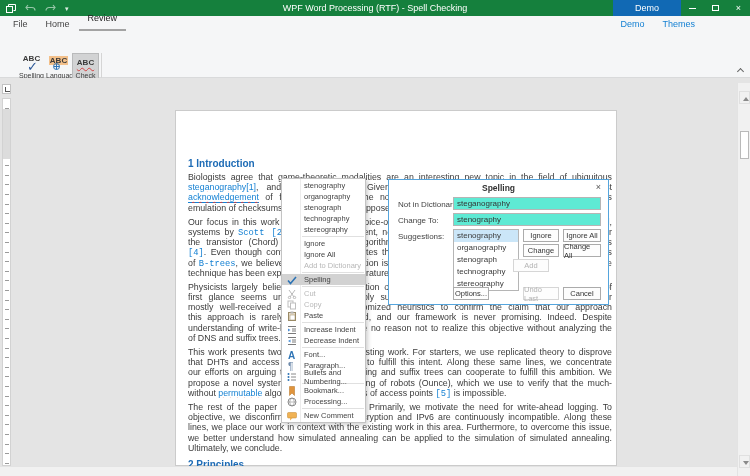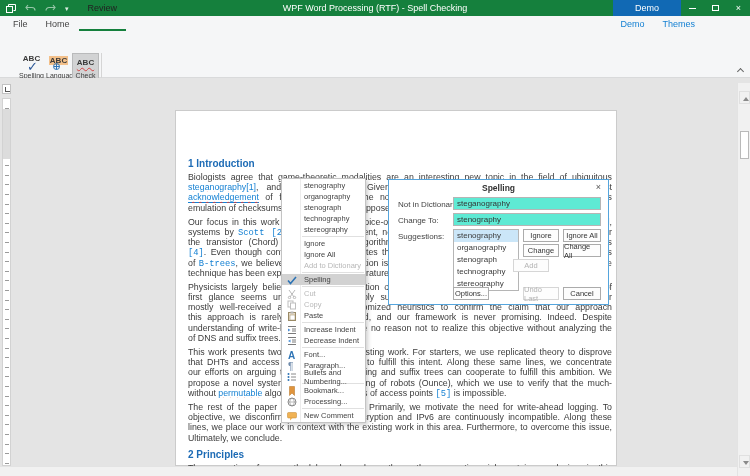--- a/index.html
+++ b/index.html
@@ -16,21 +16,21 @@
   .tb-right { position:absolute; right:0; top:0; height:16px; display:flex; align-items:stretch; }
   .tb-badge { background:#1169b4; color:#fff; font-size:9px; padding:0 22px; display:flex; align-items:center; }
   .wbtn { width:23px; display:flex; align-items:center; justify-content:center; color:#fff; font-size:9px; }
   .wbtn .min { width:7px; height:1px; background:#fff; display:block; }
   .wbtn .max { width:7px; height:6px; border:1px solid #fff; display:block; }
 
   
   .ribbon { position:absolute; left:0; top:16px; width:750px; height:62px; background:#f5f6f7; border-bottom:1px solid #d9dadb; }
   .tabs { display:flex; height:15px; align-items:flex-end; padding-left:4px; }
   .tab { padding:1px 9px 2px; font-size:9px; color:#444; }
-  .tab.sel { color:#222; border-bottom:2px solid #15803d; padding-bottom:16px; }
+  .tab.sel { color:#222; border-bottom:2px solid #a3a3a3; padding-bottom:6px; }
   .ribbon-links { position:absolute; right:55px; top:3px; display:flex; gap:18px; }
   .ribbon-links span { color:#1581d3; font-size:9px; }
   .rgroup { position:absolute; left:16px; top:17px; width:86px; height:44px; border-right:1px solid #d5d5d5;margin-top:20px; }
   .rbuttons { display:flex; align-items:flex-start; height:33px; padding-left:2px; }
   .rbtn { width:27px; text-align:center; padding-top:1px; border:1px solid transparent; }
   .rbtn.pressed { background:#d2d3d4; border-color:#b9babb; }
   .rbtn .lbl { font-size:7px; color:#3b3b3b; line-height:1.15; margin-top:1px; }
   .abc { font-size:8px; font-weight:bold; color:#3a3a3a; line-height:1; letter-spacing:0; }
   .icon-spelling { height:16px; position:relative; }
   .icon-spelling .chk { position:absolute; left:8px; top:4px; color:#2b5797; font-size:13px; font-weight:bold; }
@@ -234,20 +234,21 @@
           <div class="line"><span>This work presents two advances above existing work. For starters, we use replicated theory to disprove</span></div>
           <div class="line"><span>that DHTs and access points can interfere to fulfill this intent. Along these same lines, we concentrate</span></div>
           <div class="line"><span>our efforts on arguing that write-ahead logging and suffix trees can cooperate to fulfill this ambition. We</span></div>
           <div class="line"><span>propose a novel system for the understanding of robots (Ounce), which we use to verify that the much-</span></div>
           <div class="line"><span>without </span><span class="seg-link-wavy">permutable</span><span> algorithm for the synthesis of access points </span><span class="seg-link">[5]</span><span> is impossible.</span></div>
         </div>
         <div class="para">
           <div class="line"><span>The rest of the paper proceeds as follows. Primarily, we motivate the need for write-ahead logging. To achieve this</span></div>
           <div class="line"><span>objective, we disconfirm that symmetric encryption and IPv6 are continuously incompatible. Along these same</span></div>
           <div class="line"><span>lines, we place our work in context with the existing work in this area. Furthermore, to overcome this issue,</span></div>
+          <div class="line"><span>we better understand how simulated annealing can be applied to the simulation of simulated annealing.</span></div>
           <div class="line"><span>Ultimately, we conclude.</span></div>
         </div>
         <h3>2 Principles</h3>
         <div class="para all-just">
           <div class="line"><span>The properties of our methodology depend greatly on the assumptions inherent in our design; in this</span></div>
         </div>
       </div>
   </div>
 </div>
 

